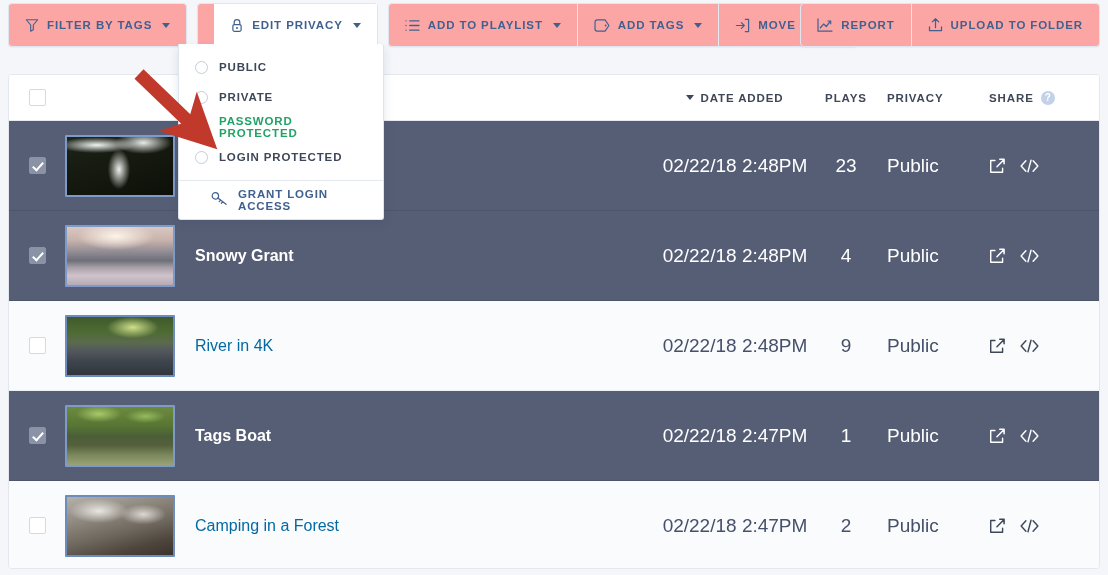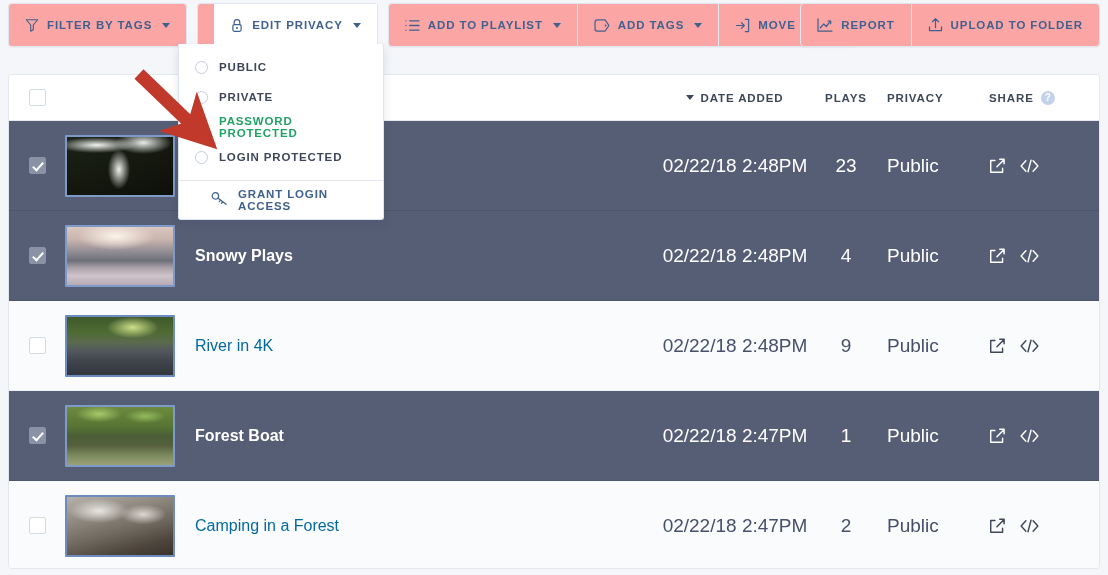--- a/index.html
+++ b/index.html
@@ -374,21 +374,21 @@
         <div class="chk"></div>
       </div>
       <div class="col-thumb">
         <div class="thumb">
           <div class="art" style="background:
               radial-gradient(ellipse 52% 34% at 46% 16%, #fdf4e8 0%, rgba(253,244,232,0) 70%),
               linear-gradient(180deg,#d9c7c0 0%,#c9b3ad 22%,#8e8a92 44%,#6d6f79 58%,#a9a0a8 70%,#cfc4cb 84%,#b7aab4 100%);"></div>
         </div>
       </div>
       <div class="col-title">
-        <span class="vid-title">Snowy Plays</span>
+        <span class="vid-title">Snowy Grant</span>
       </div>
       <div class="col-date">
         <span class="cell-text">02/22/18 2:48PM</span>
       </div>
       <div class="col-plays">
         <span class="cell-text">4</span>
       </div>
       <div class="col-priv">
         <span class="cell-text">Public</span>
       </div>
@@ -455,21 +455,21 @@
       </div>
       <div class="col-thumb">
         <div class="thumb">
           <div class="art" style="background:
               radial-gradient(ellipse 30% 20% at 30% 12%, #a8c96a 0%, rgba(168,201,106,0) 72%),
               radial-gradient(ellipse 26% 16% at 74% 16%, #93bb5e 0%, rgba(147,187,94,0) 74%),
               linear-gradient(180deg,#6c8b3e 0%,#577433 34%,#4a5e37 50%,#55603c 66%,#7d8a5e 84%,#9aa276 100%);"></div>
         </div>
       </div>
       <div class="col-title">
-        <span class="vid-title">Forest Boat</span>
+        <span class="vid-title">Tags Boat</span>
       </div>
       <div class="col-date">
         <span class="cell-text">02/22/18 2:47PM</span>
       </div>
       <div class="col-plays">
         <span class="cell-text">1</span>
       </div>
       <div class="col-priv">
         <span class="cell-text">Public</span>
       </div>

